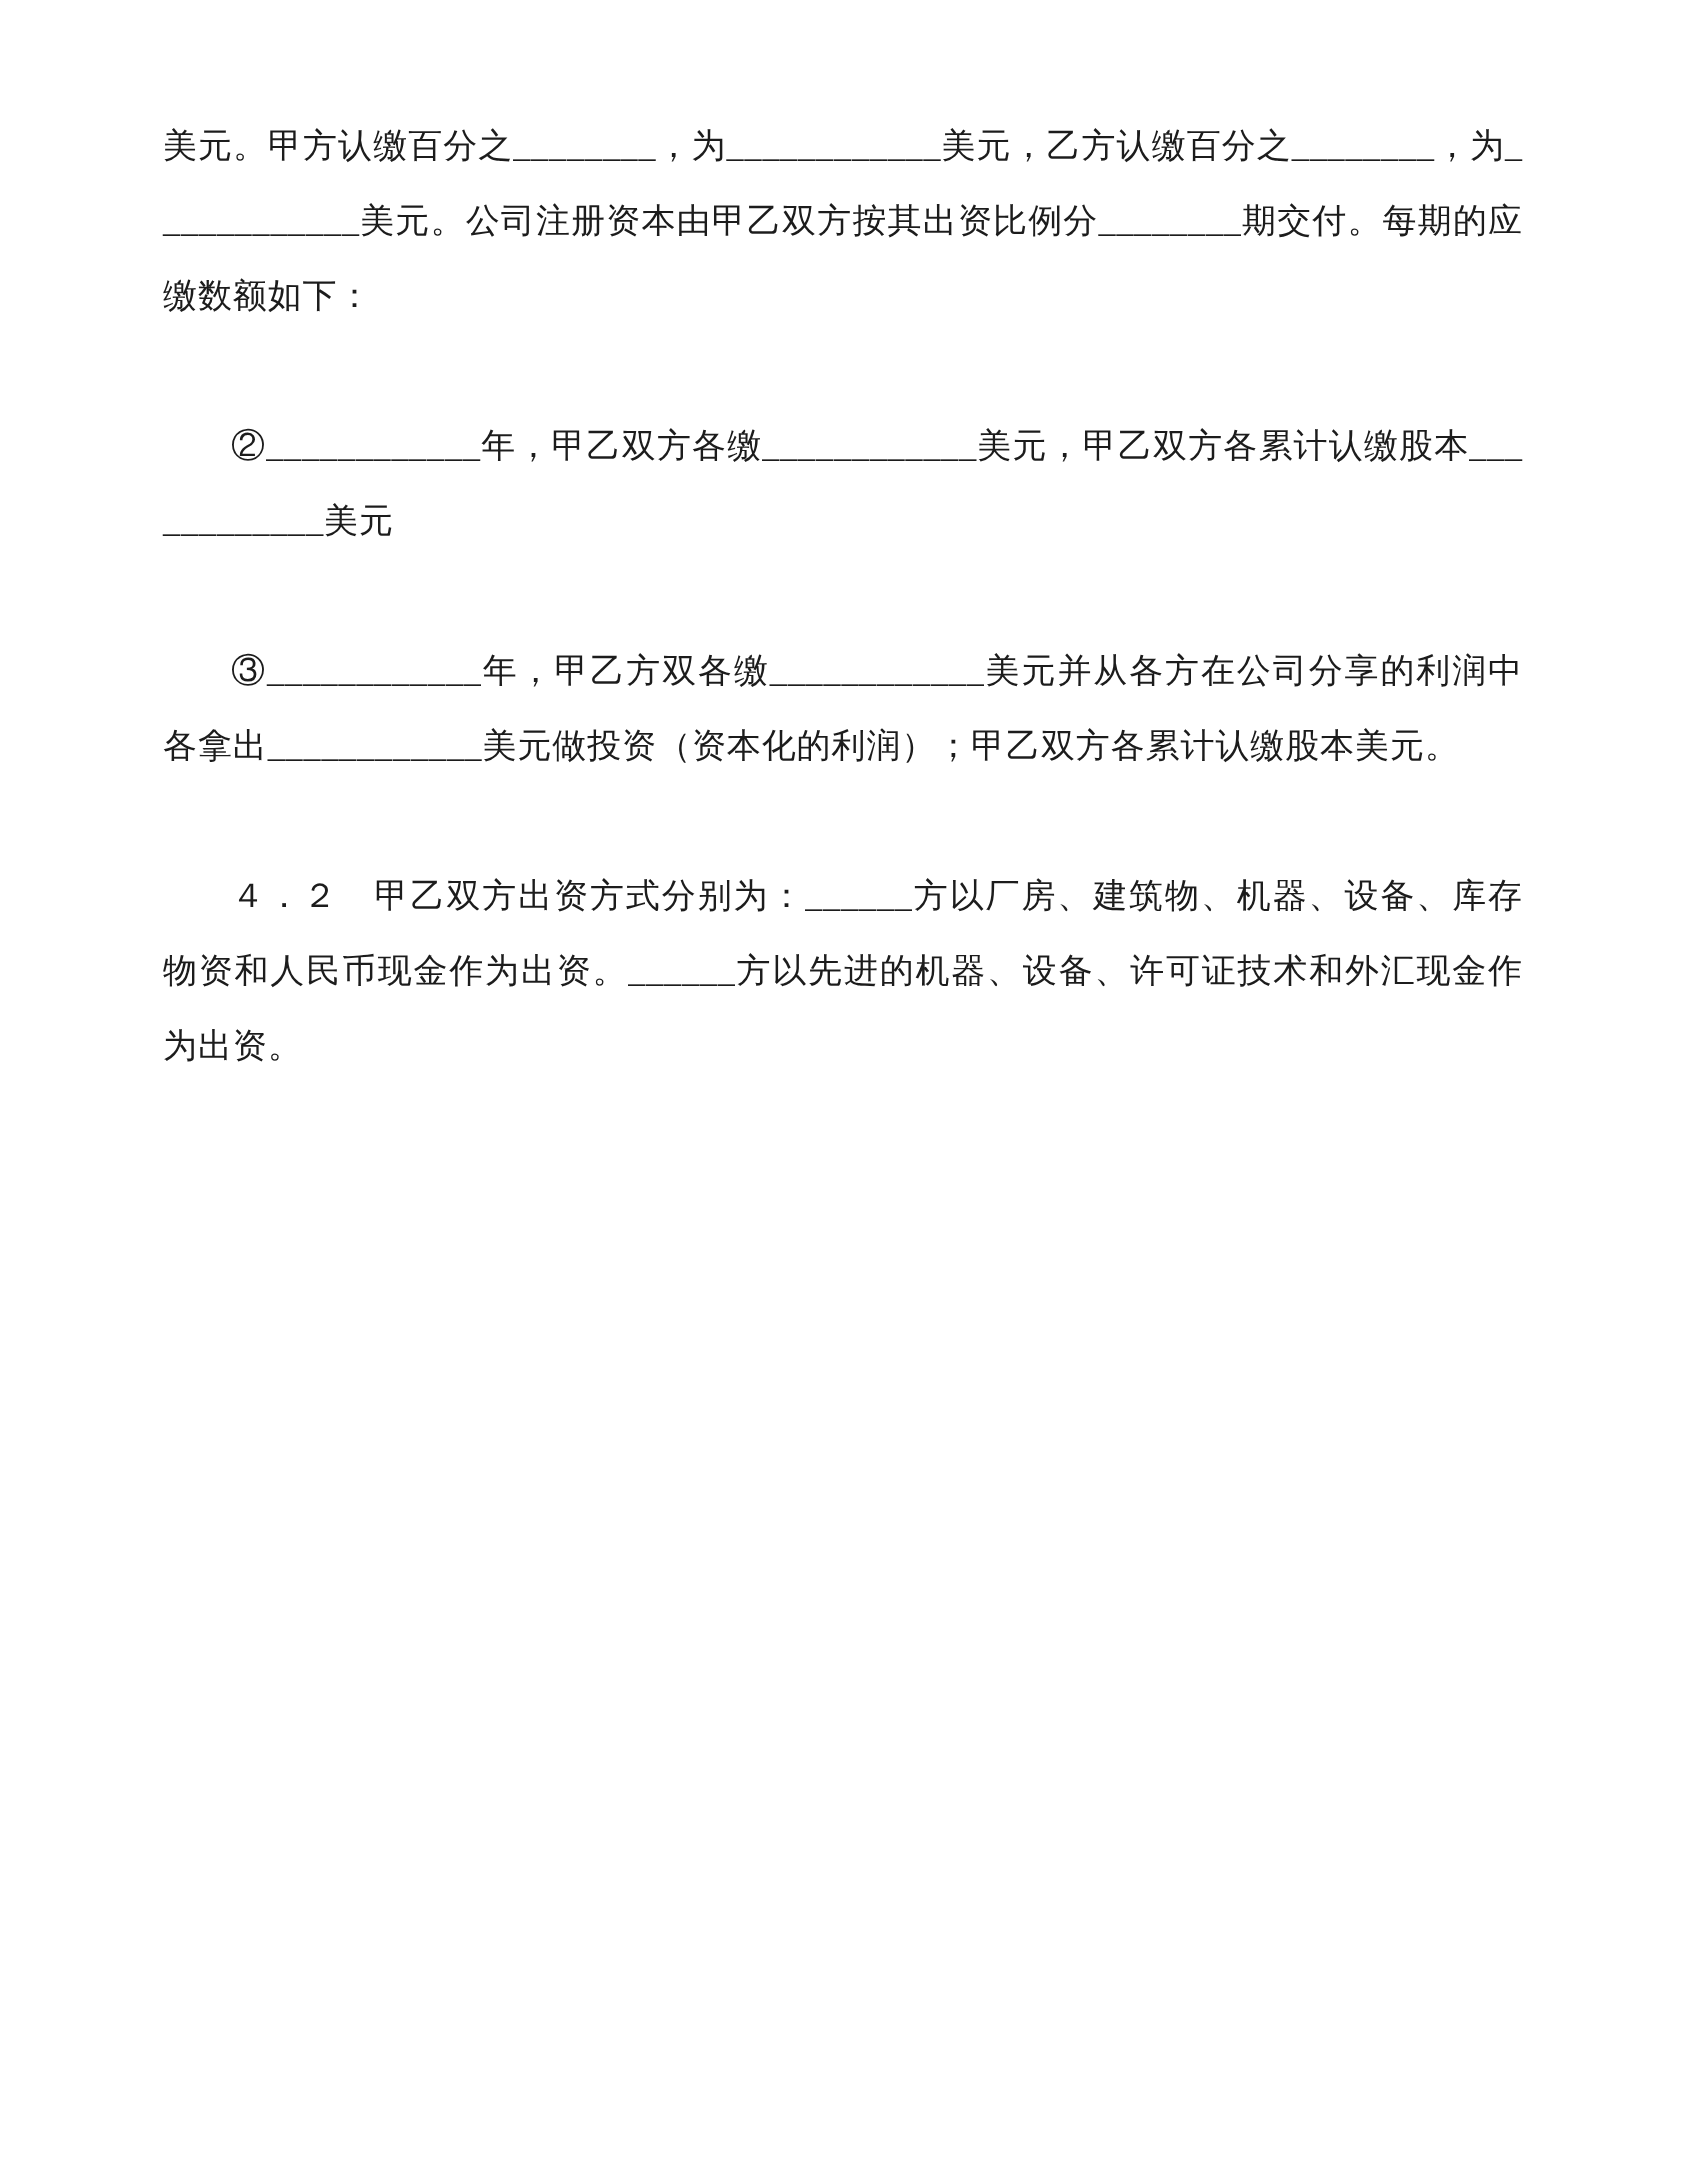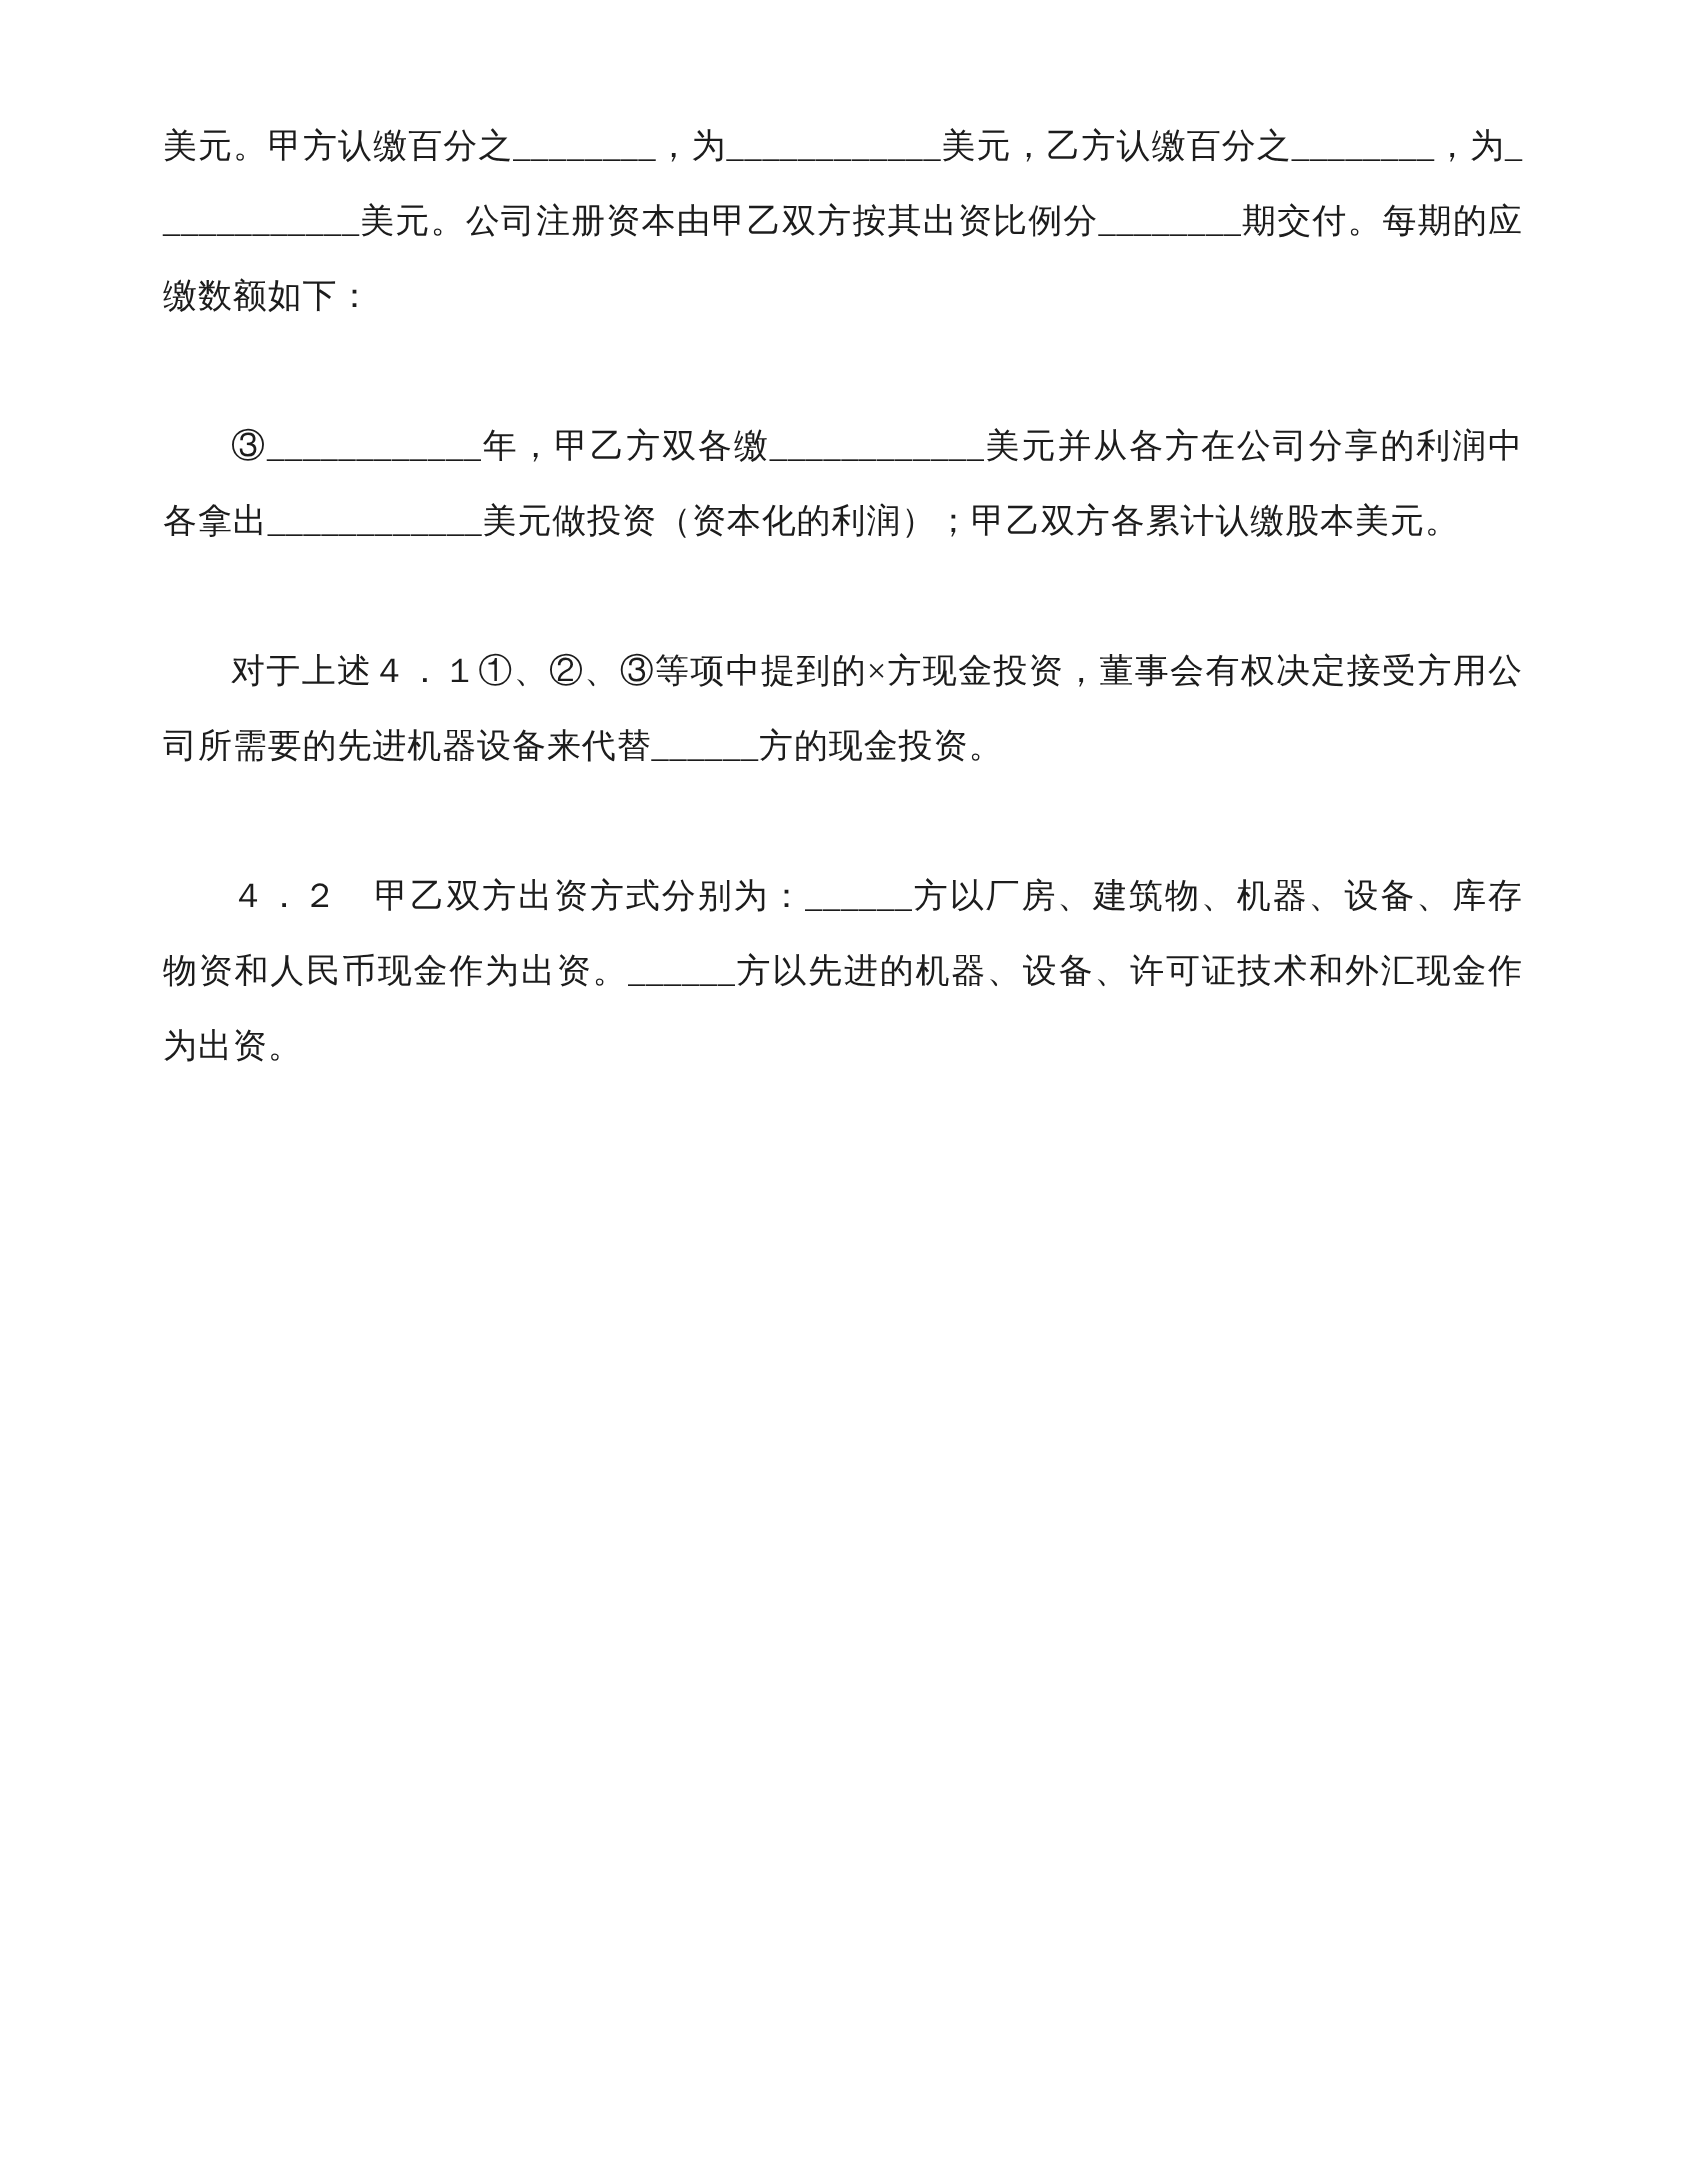--- a/index.html
+++ b/index.html
@@ -34,22 +34,22 @@
     margin-bottom: 0;
   }
 </style>
 </head>
 <body>
 
 <div class="page">
   <p>美元。甲方认缴百分之________，为____________美元，乙方认缴百分之________，为____________美元。公司注册资本由甲乙双方按其出资比例分________期交付。每期的应缴数额如下：</p>
 
 
+  <p class="indent">②____________年，甲乙双方各缴____________美元，甲乙双方各累计认缴股本____________美元</p>
 
   <p class="indent">③____________年，甲乙方双各缴____________美元并从各方在公司分享的利润中各拿出____________美元做投资（资本化的利润）；甲乙双方各累计认缴股本美元。</p>
 
 
 
-  <p class="indent">对于上述４．１①、②、③等项中提到的×方现金投资，董事会有权决定接受方用公司所需要的先进机器设备来代替______方的现金投资。</p>
 
   <p class="indent">４．２　甲乙双方出资方式分别为：______方以厂房、建筑物、机器、设备、库存物资和人民币现金作为出资。______方以先进的机器、设备、许可证技术和外汇现金作为出资。</p>
 </div>
 
 
 </body></html>

